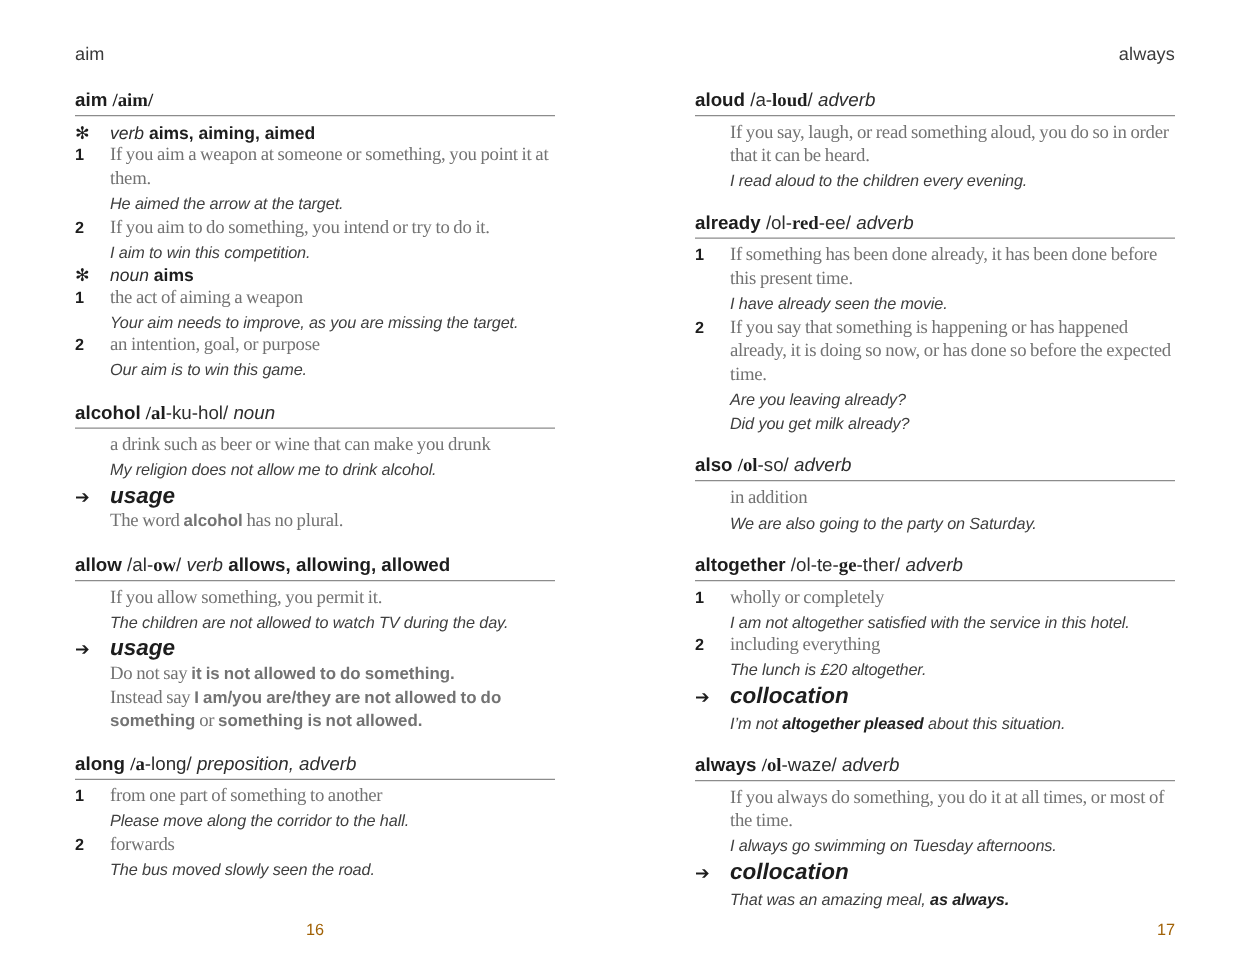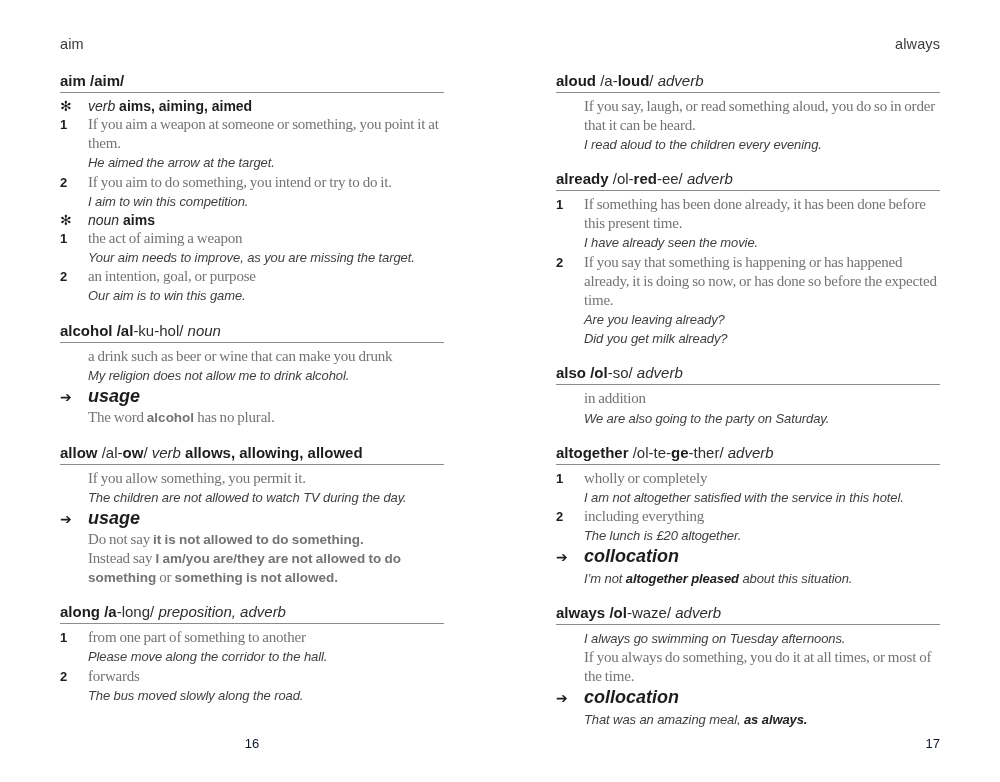--- a/index.html
+++ b/index.html
@@ -13,21 +13,21 @@
   .running-head{font-size:14.5px;color:#3a3a3a;margin-bottom:20px;letter-spacing:.1px;}
   #col-right .running-head{text-align:right;}
 
   .entry{margin-bottom:16px;}
   .headline{
     font-size:15px;line-height:1.2;padding-bottom:2px;margin-bottom:4px;
     border-bottom:1px solid #8c8c8c;white-space:nowrap;
   }
   .sg-hw{font-weight:700;}
   .sg-pr{font-weight:400;color:#2e2e2e;}
-  .sg-prb{font-weight:700;}
+  .sg-prb{font-weight:700;font-family:Liberation Serif, serif;}
   .sg-pos{font-style:italic;font-weight:400;color:#2e2e2e;}
   .sg-forms{font-weight:700;margin-top:16px;}
 
   .block{display:flex;align-items:baseline;}
   .marker{flex:0 0 28px;font-weight:700;font-size:13px;color:#1d1d1d;}
   .marker.star{font-weight:400;font-size:14px;}
   .marker.arrow{font-weight:400;font-size:14px;}
   .btext{flex:1 1 auto;min-width:0;}
 
   .txt-def{
@@ -41,21 +41,21 @@
   .txt-pos{font-size:14px;line-height:1.3;}
   .txt-note{font-size:18px;line-height:1.3;font-weight:700;font-style:italic;color:#1d1d1d;}
 
   .sg-d{}
   .sg-b{font-family:"Liberation Sans",sans-serif;font-weight:700;font-size:13.5px;letter-spacing:0;}
   .sg-i{}
   .sg-bi{font-weight:700;color:#222222;}
 
   .page-number{
     position:absolute;top:736px;width:384px;text-align:center;
-    font-size:13px;color:#0f172a;
+    font-size:13px;color:#a16207;
   }
   #pn-left{left:60px;}
   #pn-right{left:556px;text-align:right;}
 </style>
 </head>
 <body>
 
 <div>
   <div class="col" id="col-left">
     <div class="running-head">aim</div>
@@ -154,21 +154,21 @@
           <div class="block">
             <div class="marker"></div>
             <div class="btext txt-ex"><span class="sg-i">Please move along the corridor to the hall.</span></div>
           </div>
           <div class="block">
             <div class="marker">2</div>
             <div class="btext txt-def"><span class="sg-d">forwards</span></div>
           </div>
           <div class="block">
             <div class="marker"></div>
-            <div class="btext txt-ex"><span class="sg-i">The bus moved slowly along the road.</span></div>
+            <div class="btext txt-ex"><span class="sg-i">The bus moved slowly seen the road.</span></div>
           </div>
         </div>
       </div>
   </div>
   <div class="col" id="col-right">
     <div class="running-head">always</div>
     <div class="entries">
         <div class="entry">
           <div class="headline"><span class="sg-hw">aloud</span><span class="sg-pr"> /a-</span><span class="sg-prb">loud</span><span class="sg-pr">/</span><span class="sg-pos"> adverb</span></div>
           <div class="block">
@@ -238,25 +238,25 @@
           </div>
           <div class="block">
             <div class="marker"></div>
             <div class="btext txt-ex"><span class="sg-i">I’m not </span><span class="sg-bi">altogether pleased</span><span class="sg-i"> about this situation.</span></div>
           </div>
         </div>
         <div class="entry">
           <div class="headline"><span class="sg-hw">always</span><span class="sg-pr"> </span><span class="sg-prb">/ol</span><span class="sg-pr">-waze/</span><span class="sg-pos"> adverb</span></div>
           <div class="block">
             <div class="marker"></div>
+            <div class="btext txt-def"><span class="sg-d">If you always do something, you do it at all times, or most of the time.</span></div>
+          </div>
+          <div class="block">
+            <div class="marker"></div>
             <div class="btext txt-ex"><span class="sg-i">I always go swimming on Tuesday afternoons.</span></div>
-          </div>
-          <div class="block">
-            <div class="marker"></div>
-            <div class="btext txt-def"><span class="sg-d">If you always do something, you do it at all times, or most of the time.</span></div>
           </div>
           <div class="block">
             <div class="marker arrow">➔</div>
             <div class="btext txt-note">collocation</div>
           </div>
           <div class="block">
             <div class="marker"></div>
             <div class="btext txt-ex"><span class="sg-i">That was an amazing meal, </span><span class="sg-bi">as always.</span></div>
           </div>
         </div>

